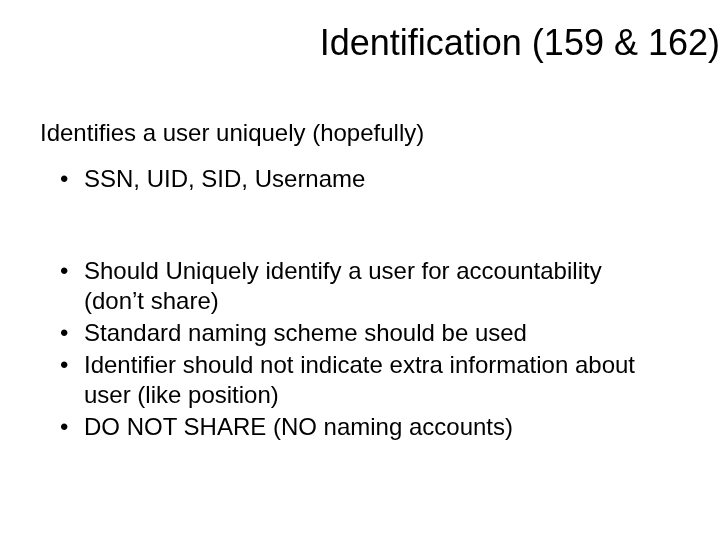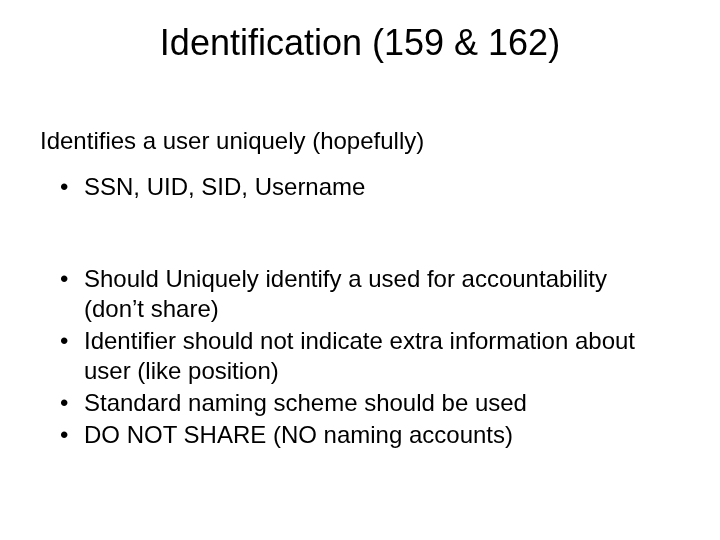--- a/index.html
+++ b/index.html
@@ -15,35 +15,35 @@
     position: relative;
     width: 720px;
     height: 540px;
     box-sizing: border-box;
   }
   .title {
     position: absolute;
     top: 22px;
     left: 0;
     width: 100%;
-    text-align: center;
+    text-align: right;
     font-size: 36px;
     font-weight: 400;
     letter-spacing: 0px;
   }
   .body {
     position: absolute;
     top: 110px;
     left: 40px;
     right: 40px;
     font-size: 24px;
     line-height: 1.25;
   }
   .lead {
-    margin: 16px 0 2px 0;
+    margin: 8px 0 2px 0;
   }
   ul.bullets {
     list-style: none;
     margin: 16px;
     padding: 0;
   }
   ul.bullets li {
     position: relative;
     padding-left: 28px;
     margin: 0 0 2px 0;
@@ -69,19 +69,19 @@
   <div class="body">
     <p class="lead">Identifies a user uniquely (hopefully)</p>
 
     <ul class="bullets">
       <li>SSN, UID, SID, Username</li>
     </ul>
 
     <div class="gap"></div>
 
     <ul class="bullets">
-      <li>Should Uniquely identify a used for accountability (don’t share)</li>
+      <li>Should Uniquely identify a user for accountability (don’t share)</li>
+      <li>Standard naming scheme should be used</li>
       <li>Identifier should not indicate extra information about user (like position)</li>
-      <li>Standard naming scheme should be used</li>
       <li>DO NOT SHARE (NO naming accounts)</li>
     </ul>
   </div>
 </div>
 
 </body></html>

